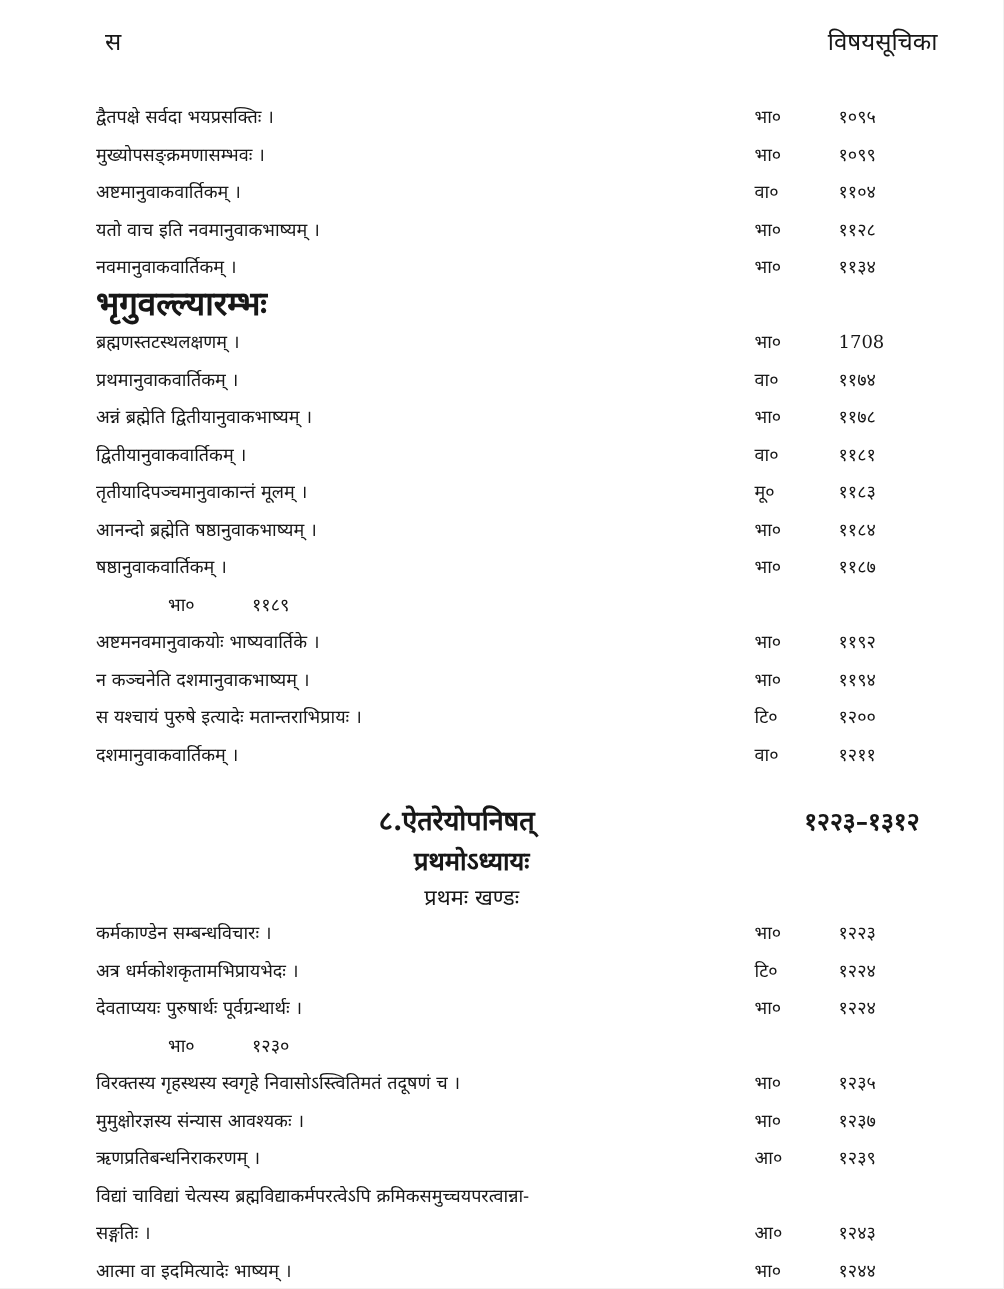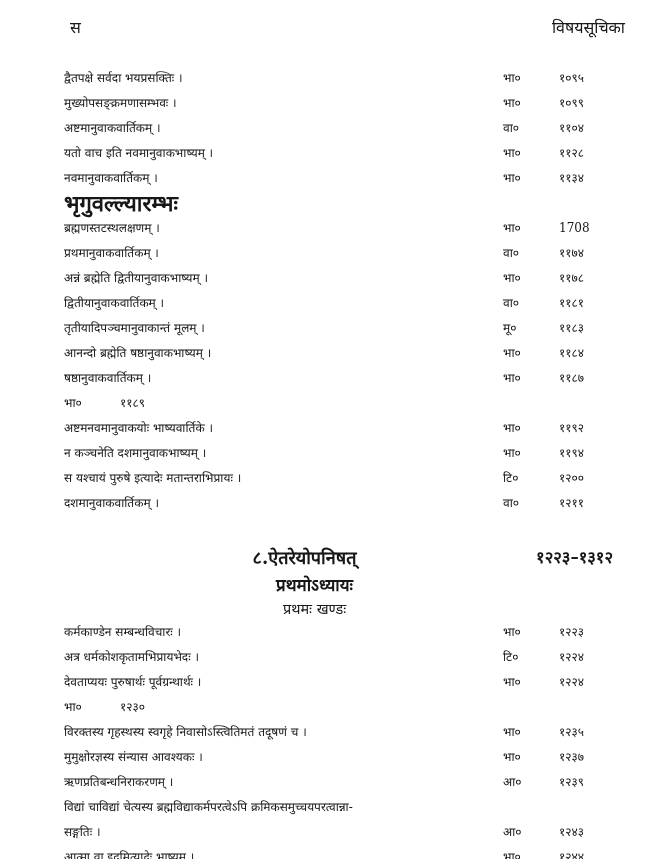--- a/index.html
+++ b/index.html
@@ -25,35 +25,34 @@
   .running-header .left { padding-left:6px; }
   .toc-row {
     display:flex;
     align-items:baseline;
     height:25px;
     font-size:12px;
     line-height:25px;
     white-space:nowrap;
   }
   .toc-row .title { flex:1; overflow:hidden; }
-  .toc-row .src   { width:56px; flex:0 0 auto; }
+  .toc-row .src   { width:56px; flex:0 0 auto;margin-left:48px; }
   .toc-row .pg    { width:66px; flex:0 0 auto; text-align:left; }
   .center-heading {
     font-weight:bold;
     font-size:22px;
     height:25px;
     line-height:25px;
     padding-right:40px;
   }
   .gap { height:18px; }
   .chapter-line {
     position:relative;
     height:28px;
     line-height:28px;
-    margin-top:10px;
   }
   .chapter-line .chapter-title {
     text-align:center;
     font-weight:bold;
     font-size:18px;
     padding-right:80px;
   }
   .chapter-line .chapter-range {
     position:absolute;
     right:12px; top:0;

